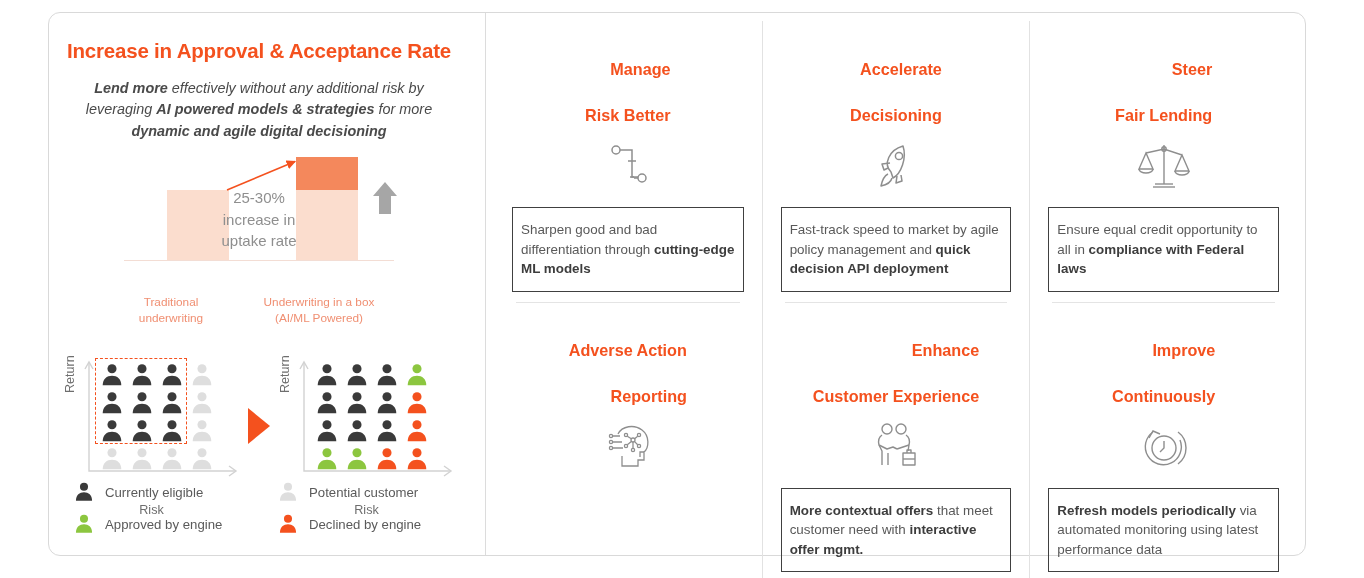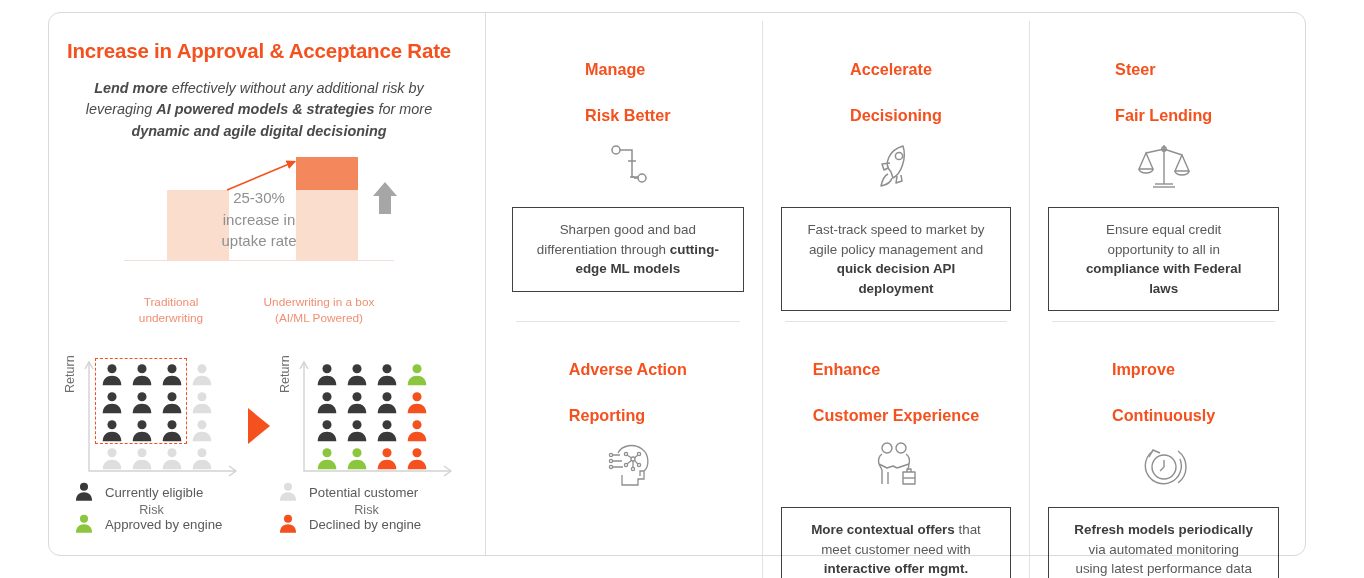--- a/index.html
+++ b/index.html
@@ -256,40 +256,39 @@
     top: 0;
     left: 22px;
     right: 22px;
     height: 1px;
     background: #e4e4e4;
   }
   .card-title {
     color: #F4511E;
     font-size: 16.2px;
     font-weight: bold;
-    text-align: left;
+    text-align: right;
     line-height: 1.42;
     margin: 0;
     white-space: pre-line;
   }
   .card-icon {
     height: 64px;
     display: flex;
     align-items: center;
     justify-content: center;
     margin-top: 6px;
   }
   .card-icon svg { display: block; }
   .card-box {
     border: 1px solid #404040;
     box-sizing: border-box;
     width: 100%;
     max-width: 238px;
-    padding: 12px 22px;
-    text-align: center;
+    padding: 12px 8px;
     font-size: 13.4px;
     color: #595959;
     line-height: 1.46;
     margin-top: 10px;
   }
   .card-box b { color: #3d3d3d; font-weight: bold; }
 </style>
 </head>
 <body>
 

